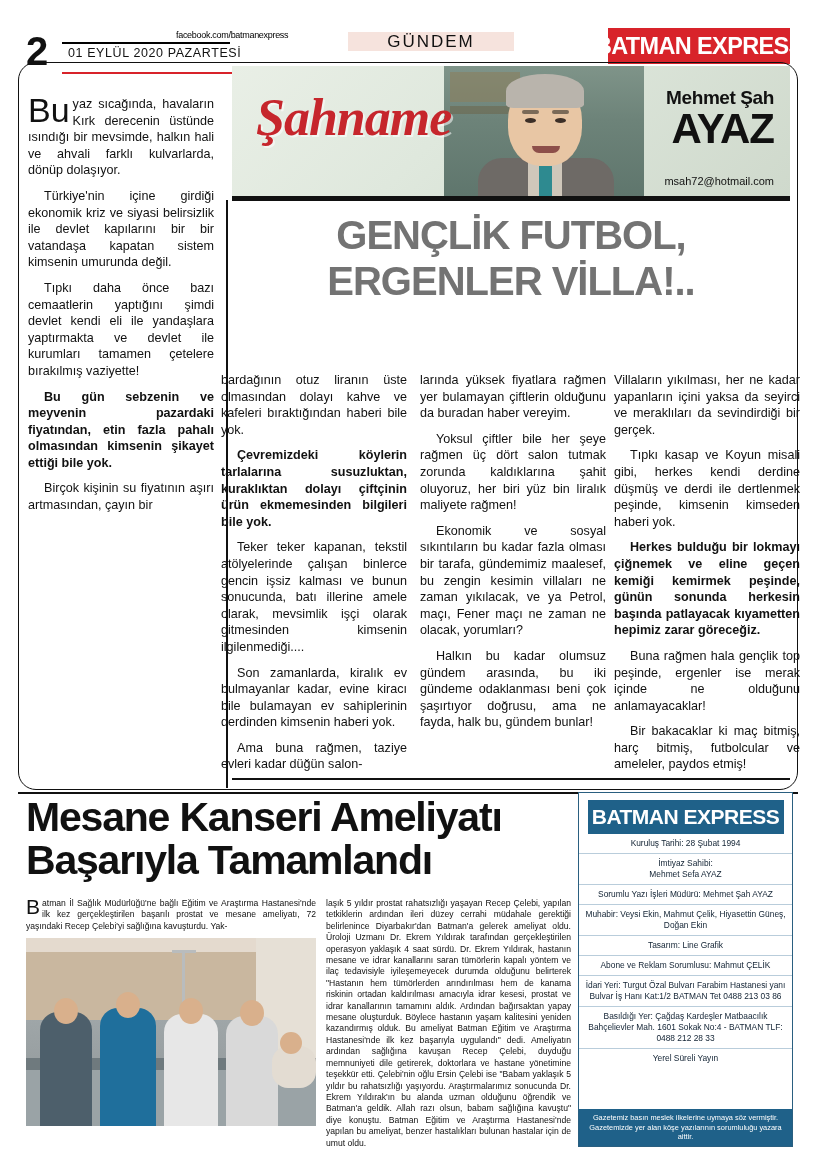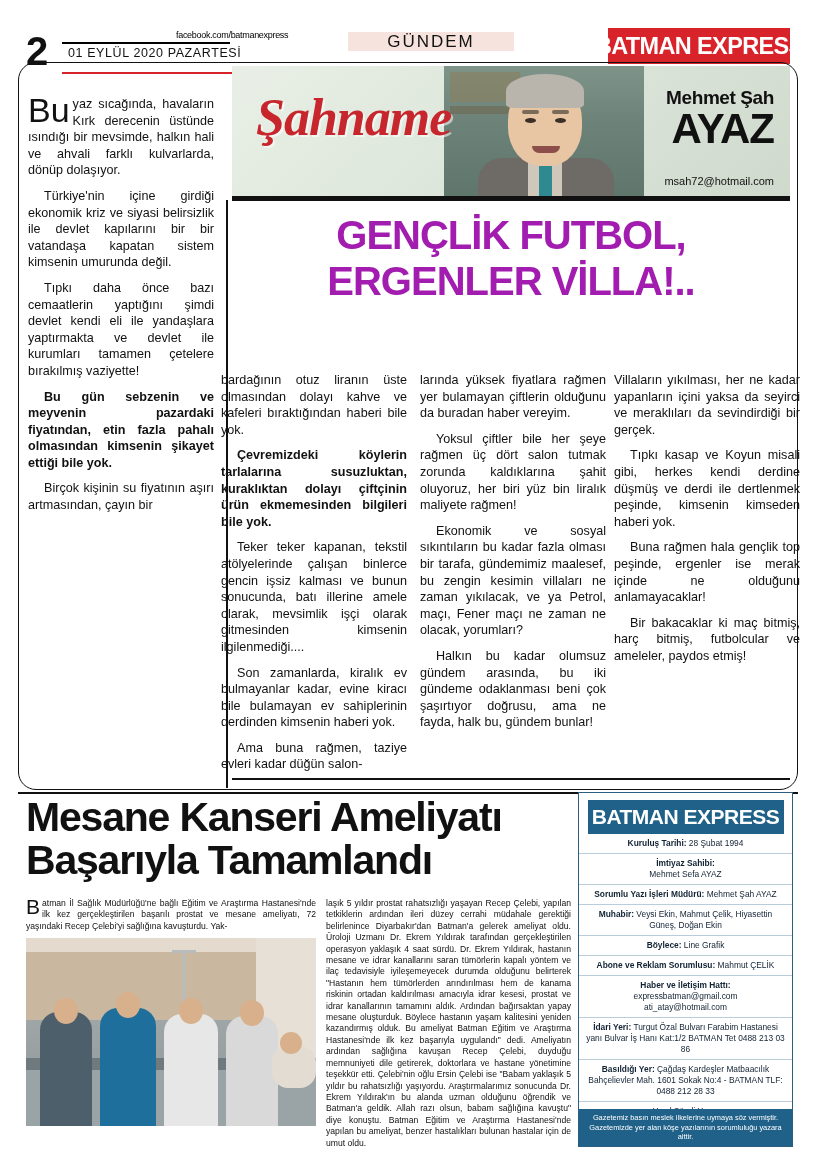--- a/index.html
+++ b/index.html
@@ -121,21 +121,21 @@
   .banner-email {
     position:absolute; right:16px; bottom:9px;
     font-size:11px; color:#111;
   }
 
   
   .op-headline {
     position:absolute; left:232px; top:212px; width:558px;
     text-align:center;
     font-size:40px; font-weight:bold; line-height:46px;
-    letter-spacing:-1px; color:#a21caf;
+    letter-spacing:-1px; color:#737373;
   }
 
   
   .op-body { position:absolute; left:28px; top:70px; width:762px; height:712px; }
   .col {
     position:absolute; top:0; width:186px;
     font-size:12.6px; line-height:16.6px;
     text-align:justify; color:#111;
     font-family:"Liberation Sans", sans-serif;
   }
@@ -223,21 +223,21 @@
     white-space:nowrap;
   }
   .imp-row {
     padding:4px 6px 4px 6px;
     border-bottom:1px solid #b9cddb;
     text-align:center;
     font-size:8.4px; line-height:11px; color:#123;
     font-family:"Liberation Sans", sans-serif;
   }
   .imp-row:last-of-type { border-bottom:none; }
-  .imp-row b { font-weight:bold; }
+  .imp-row b { font-weight:normal; }
   .imp-note {
     position:absolute; left:0; bottom:0; width:100%;
     background:#1f6189; color:#fff;
     font-size:7.4px; line-height:9.6px; text-align:center;
     padding:4px 6px;
   }
 </style>
 </head>
 <body>
 
@@ -300,20 +300,21 @@
       </div>
     <div class="col c3">
         <p class="first">larında yüksek fiyatlara rağmen yer bulamayan çiftlerin olduğunu da buradan haber vereyim.</p>
         <p>Yoksul çiftler bile her şeye rağmen üç dört salon tutmak zorunda kaldıklarına şahit oluyoruz, her biri yüz bin liralık maliyete rağmen!</p>
         <p>Ekonomik ve sosyal sıkıntıların bu kadar fazla olması bir tarafa, gündemimiz maalesef, bu zengin kesimin villaları ne zaman yıkılacak, ve ya Petrol, maçı, Fener maçı ne zaman ne olacak, yorumları?</p>
         <p>Halkın bu kadar olumsuz gündem arasında, bu iki gündeme odaklanması beni çok şaşırtıyor doğrusu, ama ne fayda, halk bu, gündem bunlar!</p>
       </div>
     <div class="col c4">
         <p class="first">Villaların yıkılması, her ne kadar yapanların içini yaksa da seyirci ve meraklıları da sevindirdiği bir gerçek.</p>
         <p>Tıpkı kasap ve Koyun misali gibi, herkes kendi derdine düşmüş ve derdi ile dertlenmek peşinde, kimsenin kimseden haberi yok.</p>
+        <p class="b">Herkes bulduğu bir lokmayı çiğnemek ve eline geçen kemiği kemirmek peşinde, günün sonunda herkesin başında patlayacak kıyametten hepimiz zarar göreceğiz.</p>
         <p>Buna rağmen hala gençlik top peşinde, ergenler ise merak içinde ne olduğunu anlamayacaklar!</p>
         <p>Bir bakacaklar ki maç bitmiş, harç bitmiş, futbolcular ve ameleler, paydos etmiş!</p>
       </div>
   </div>
   <div class="op-hr"></div>
 
   <div class="news-sep"></div>
   <div class="news-headline">
     <div>Mesane Kanseri Ameliyatı</div>
     <div>Başarıyla Tamamlandı</div>
@@ -347,23 +348,22 @@
 
   <div class="imprint">
     <div class="imprint-logo">
       <span>BATMAN EXPRESS</span>
     </div>
     <div id="imprint-rows">
         <div class="imp-row"><b>Kuruluş Tarihi:</b><span> 28 Şubat 1994</span></div>
         <div class="imp-row"><b>İmtiyaz Sahibi:</b><br><span>Mehmet Sefa AYAZ</span></div>
         <div class="imp-row"><b>Sorumlu Yazı İşleri Müdürü:</b><span> Mehmet Şah AYAZ</span></div>
         <div class="imp-row"><b>Muhabir:</b><span> Veysi Ekin, Mahmut Çelik, Hiyasettin Güneş, Doğan Ekin</span></div>
-        <div class="imp-row"><b>Böylece:</b><span> Line Grafik</span></div>
+        <div class="imp-row"><b>Tasarım:</b><span> Line Grafik</span></div>
         <div class="imp-row"><b>Abone ve Reklam Sorumlusu:</b><span> Mahmut ÇELİK</span></div>
-        <div class="imp-row"><b>Haber ve İletişim Hattı:</b><br><span>expressbatman@gmail.com</span><br><span>ati_atay@hotmail.com</span></div>
         <div class="imp-row"><b>İdari Yeri:</b><span> Turgut Özal Bulvarı Farabim Hastanesi yanı Bulvar İş Hanı Kat:1/2 BATMAN Tet 0488 213 03 86</span></div>
         <div class="imp-row"><b>Basıldığı Yer:</b><span> Çağdaş Kardeşler Matbaacılık Bahçelievler Mah. 1601 Sokak No:4  -  BATMAN TLF: 0488 212 28 33</span></div>
         <div class="imp-row"><span>Yerel Süreli Yayın</span></div>
       </div>
     <div class="imp-note">Gazetemiz basın meslek ilkelerine uymaya söz vermiştir. Gazetemizde yer alan köşe yazılarının sorumluluğu yazara aittir.</div>
   </div>
 
 </div>
 
 </body></html>

